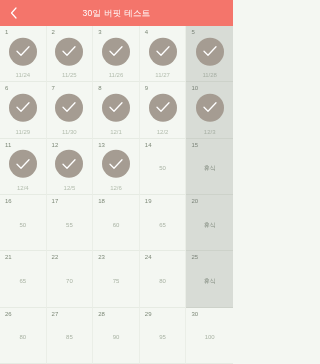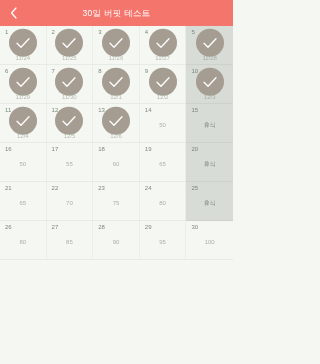--- a/index.html
+++ b/index.html
@@ -2,21 +2,21 @@
 <html><head>
 <meta charset="utf-8">
 <style>
   * { box-sizing: border-box; margin: 0; padding: 0; }
   html, body {
     width: 233px; height: 364px;
     font-family: "Liberation Sans", "DejaVu Sans", sans-serif;
     background: #f4f7f2;
     overflow: hidden;
   }
-  #app { width: 233px; height: 260px; position: relative; display: flex; flex-direction: column; }
+  #app { width: 233px; height: 364px; position: relative; display: flex; flex-direction: column; }
 
   
   .header {
     height: 26px; flex: 0 0 26px;
     background: #f4756b;
     position: relative;
     display: flex; align-items: center;
   }
   .back-btn {
     position: absolute; left: 0; top: 0;

